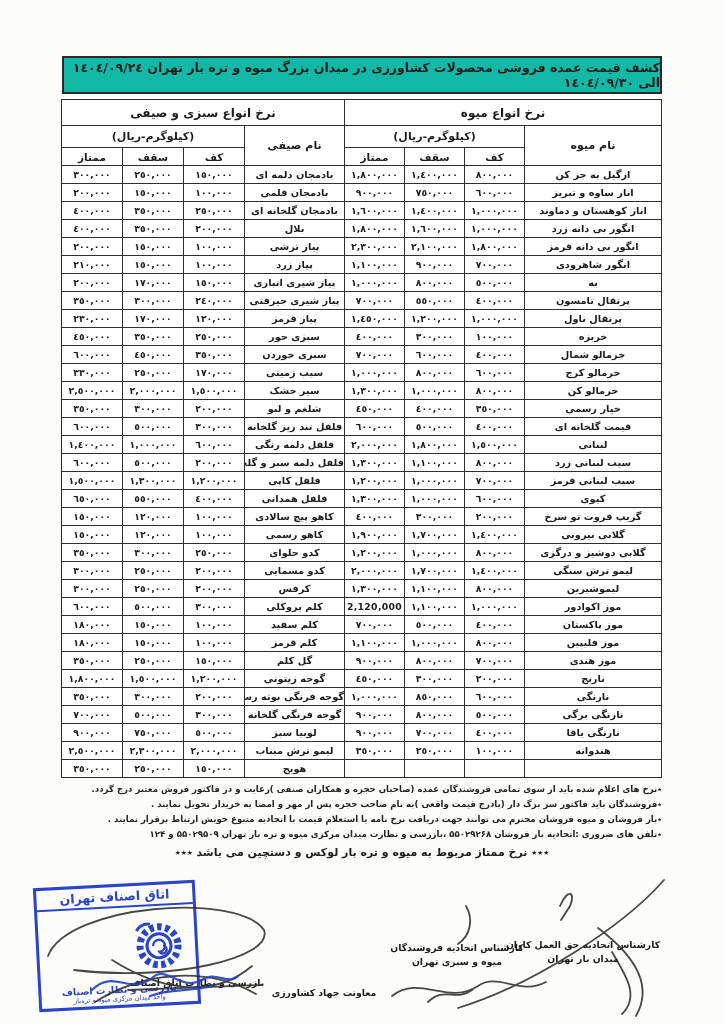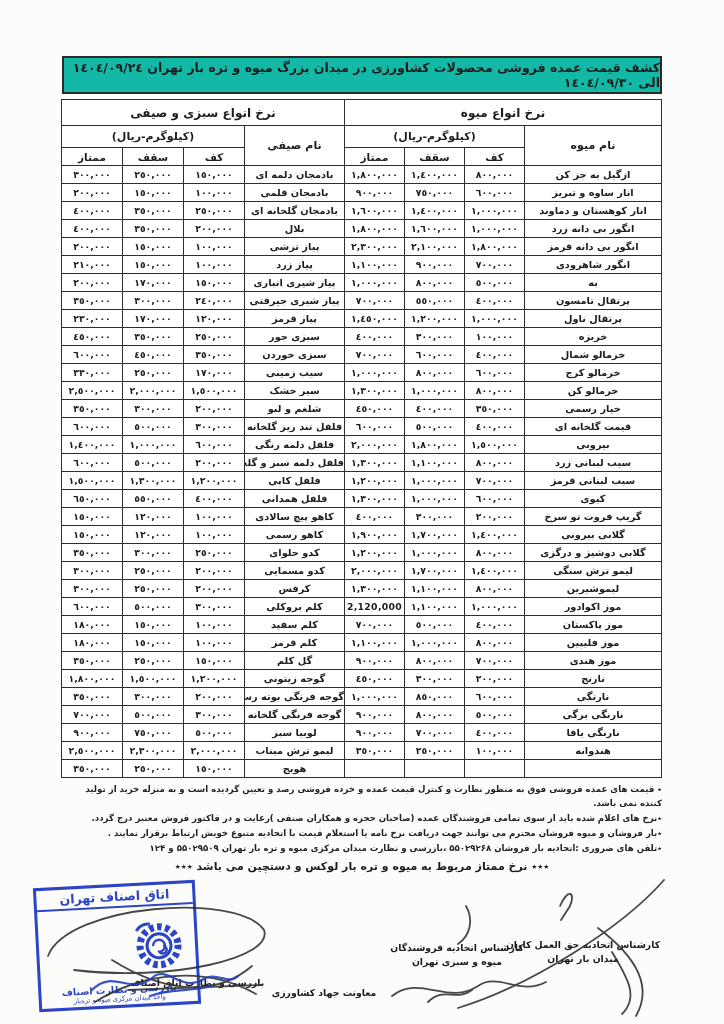--- a/index.html
+++ b/index.html
@@ -222,21 +222,21 @@
           <td class="name-cell"><span>قیمت گلخانه ای</span></td>
           <td class="num"><span class="digits">٤٠٠,٠٠٠</span></td>
           <td class="num"><span class="digits">٥٠٠,٠٠٠</span></td>
           <td class="num"><span class="digits">٦٠٠,٠٠٠</span></td>
           <td class="name-cell"><span>فلفل تند ریز گلخانه</span></td>
           <td class="num"><span class="digits">٣٠٠,٠٠٠</span></td>
           <td class="num"><span class="digits">٥٠٠,٠٠٠</span></td>
           <td class="num"><span class="digits">٦٠٠,٠٠٠</span></td>
         </tr>
         <tr>
-          <td class="name-cell"><span>بیرونی</span></td>
+          <td class="name-cell"><span>لبنانی</span></td>
           <td class="num"><span class="digits">١,٥٠٠,٠٠٠</span></td>
           <td class="num"><span class="digits">١,٨٠٠,٠٠٠</span></td>
           <td class="num"><span class="digits">٢,٠٠٠,٠٠٠</span></td>
           <td class="name-cell"><span>فلفل دلمه رنگی</span></td>
           <td class="num"><span class="digits">٦٠٠,٠٠٠</span></td>
           <td class="num"><span class="digits">١,٠٠٠,٠٠٠</span></td>
           <td class="num"><span class="digits">١,٤٠٠,٠٠٠</span></td>
         </tr>
         <tr>
           <td class="name-cell"><span>سیب لبنانی زرد</span></td>
@@ -415,22 +415,22 @@
           <td class="num blank"></td>
           <td class="name-cell"><span>هویج</span></td>
           <td class="num"><span class="digits">١٥٠,٠٠٠</span></td>
           <td class="num"><span class="digits">٢٥٠,٠٠٠</span></td>
           <td class="num"><span class="digits">٣٥٠,٠٠٠</span></td>
         </tr>
       </tbody>
   </table>
 
   <div class="notes">
-    <div class="note">٭ قیمت های عمده فروشی فوق  به منظور نظارت و کنترل قیمت عمده و خرده فروشی رصد و تعیین گردیده است و به منزله خرید از تولید کننده نمی باشد.</div>
     <div class="note">٭نرخ های اعلام شده باید از سوی تمامی فروشندگان عمده (صاحبان حجره و همکاران صنفی )رعایت و در فاکتور فروش معتبر درج گردد.</div>
+    <div class="note">٭فروشندگان باید فاکتور سر برگ دار (بادرج قیمت واقعی )به نام صاحب حجره پس از مهر و امضا به خریدار تحویل نمایند .</div>
     <div class="note">٭بار فروشان و میوه فروشان محترم می توانند جهت دریافت نرخ نامه یا استعلام قیمت با اتحادیه متبوع خویش ارتباط برقرار نمایند .</div>
     <div class="note">٭تلفن های ضروری :اتحادیه بار فروشان ۵۵۰۲۹۲۶۸  ،بازرسی و نظارت میدان مرکزی میوه و تره بار تهران ۵۵۰۲۹۵۰۹  و  ۱۲۴</div>
   </div>
   <div class="premium-note">٭٭٭ نرخ ممتاز مربوط به میوه و تره بار لوکس و دستچین می باشد ٭٭٭</div>
 </div>
 
 <div class="sig" style="right:56px;top:938px;width:170px;">
   <div>کارشناس اتحادیه حق العمل کاران</div>
   <div>میدان بار تهران</div>
 </div>

